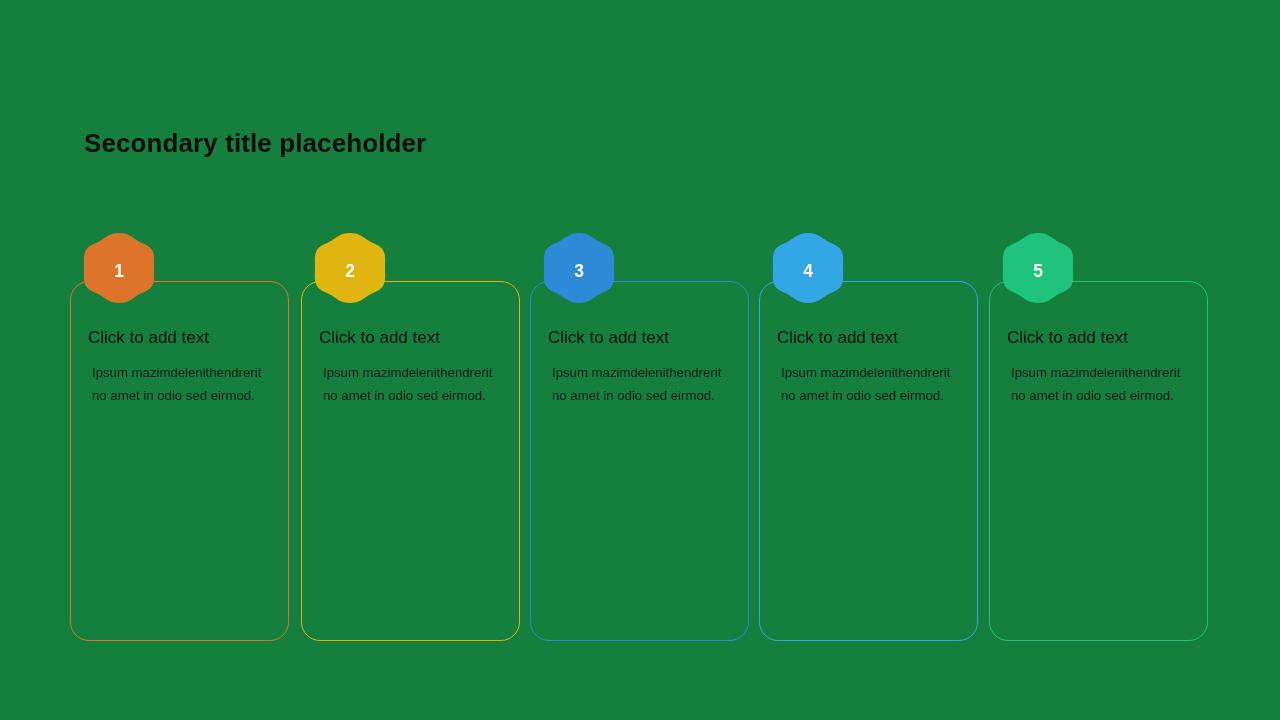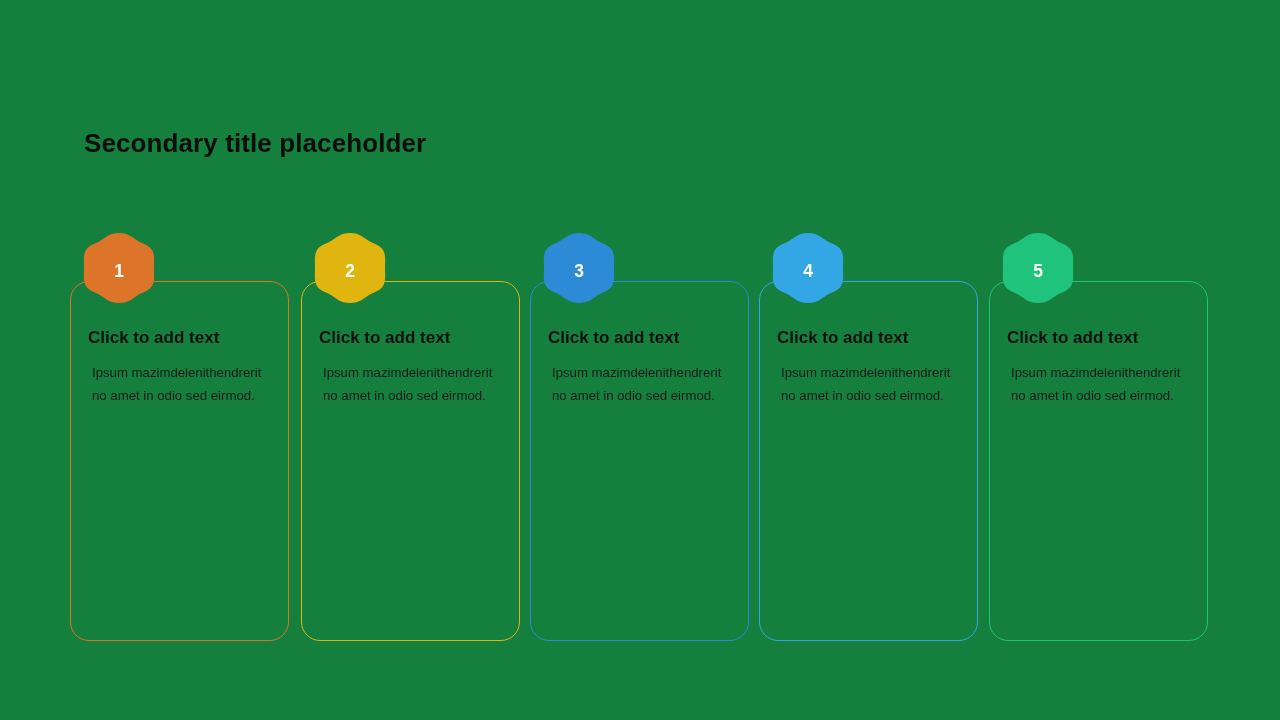--- a/index.html
+++ b/index.html
@@ -63,21 +63,21 @@
 
   .card-content {
     position: absolute;
     left: 18px;
     top: 96px;
     width: 186px;
   }
 
   .card-heading {
     font-size: 17px;
-    font-weight: bold;
+    font-weight: normal;
     color: #101010;
     line-height: 20px;
     margin: 0 0 14px 0;
     white-space: nowrap;
   }
 
   .card-body {
     font-size: 13.2px;
     color: #1a1a1a;
     line-height: 22.5px;

